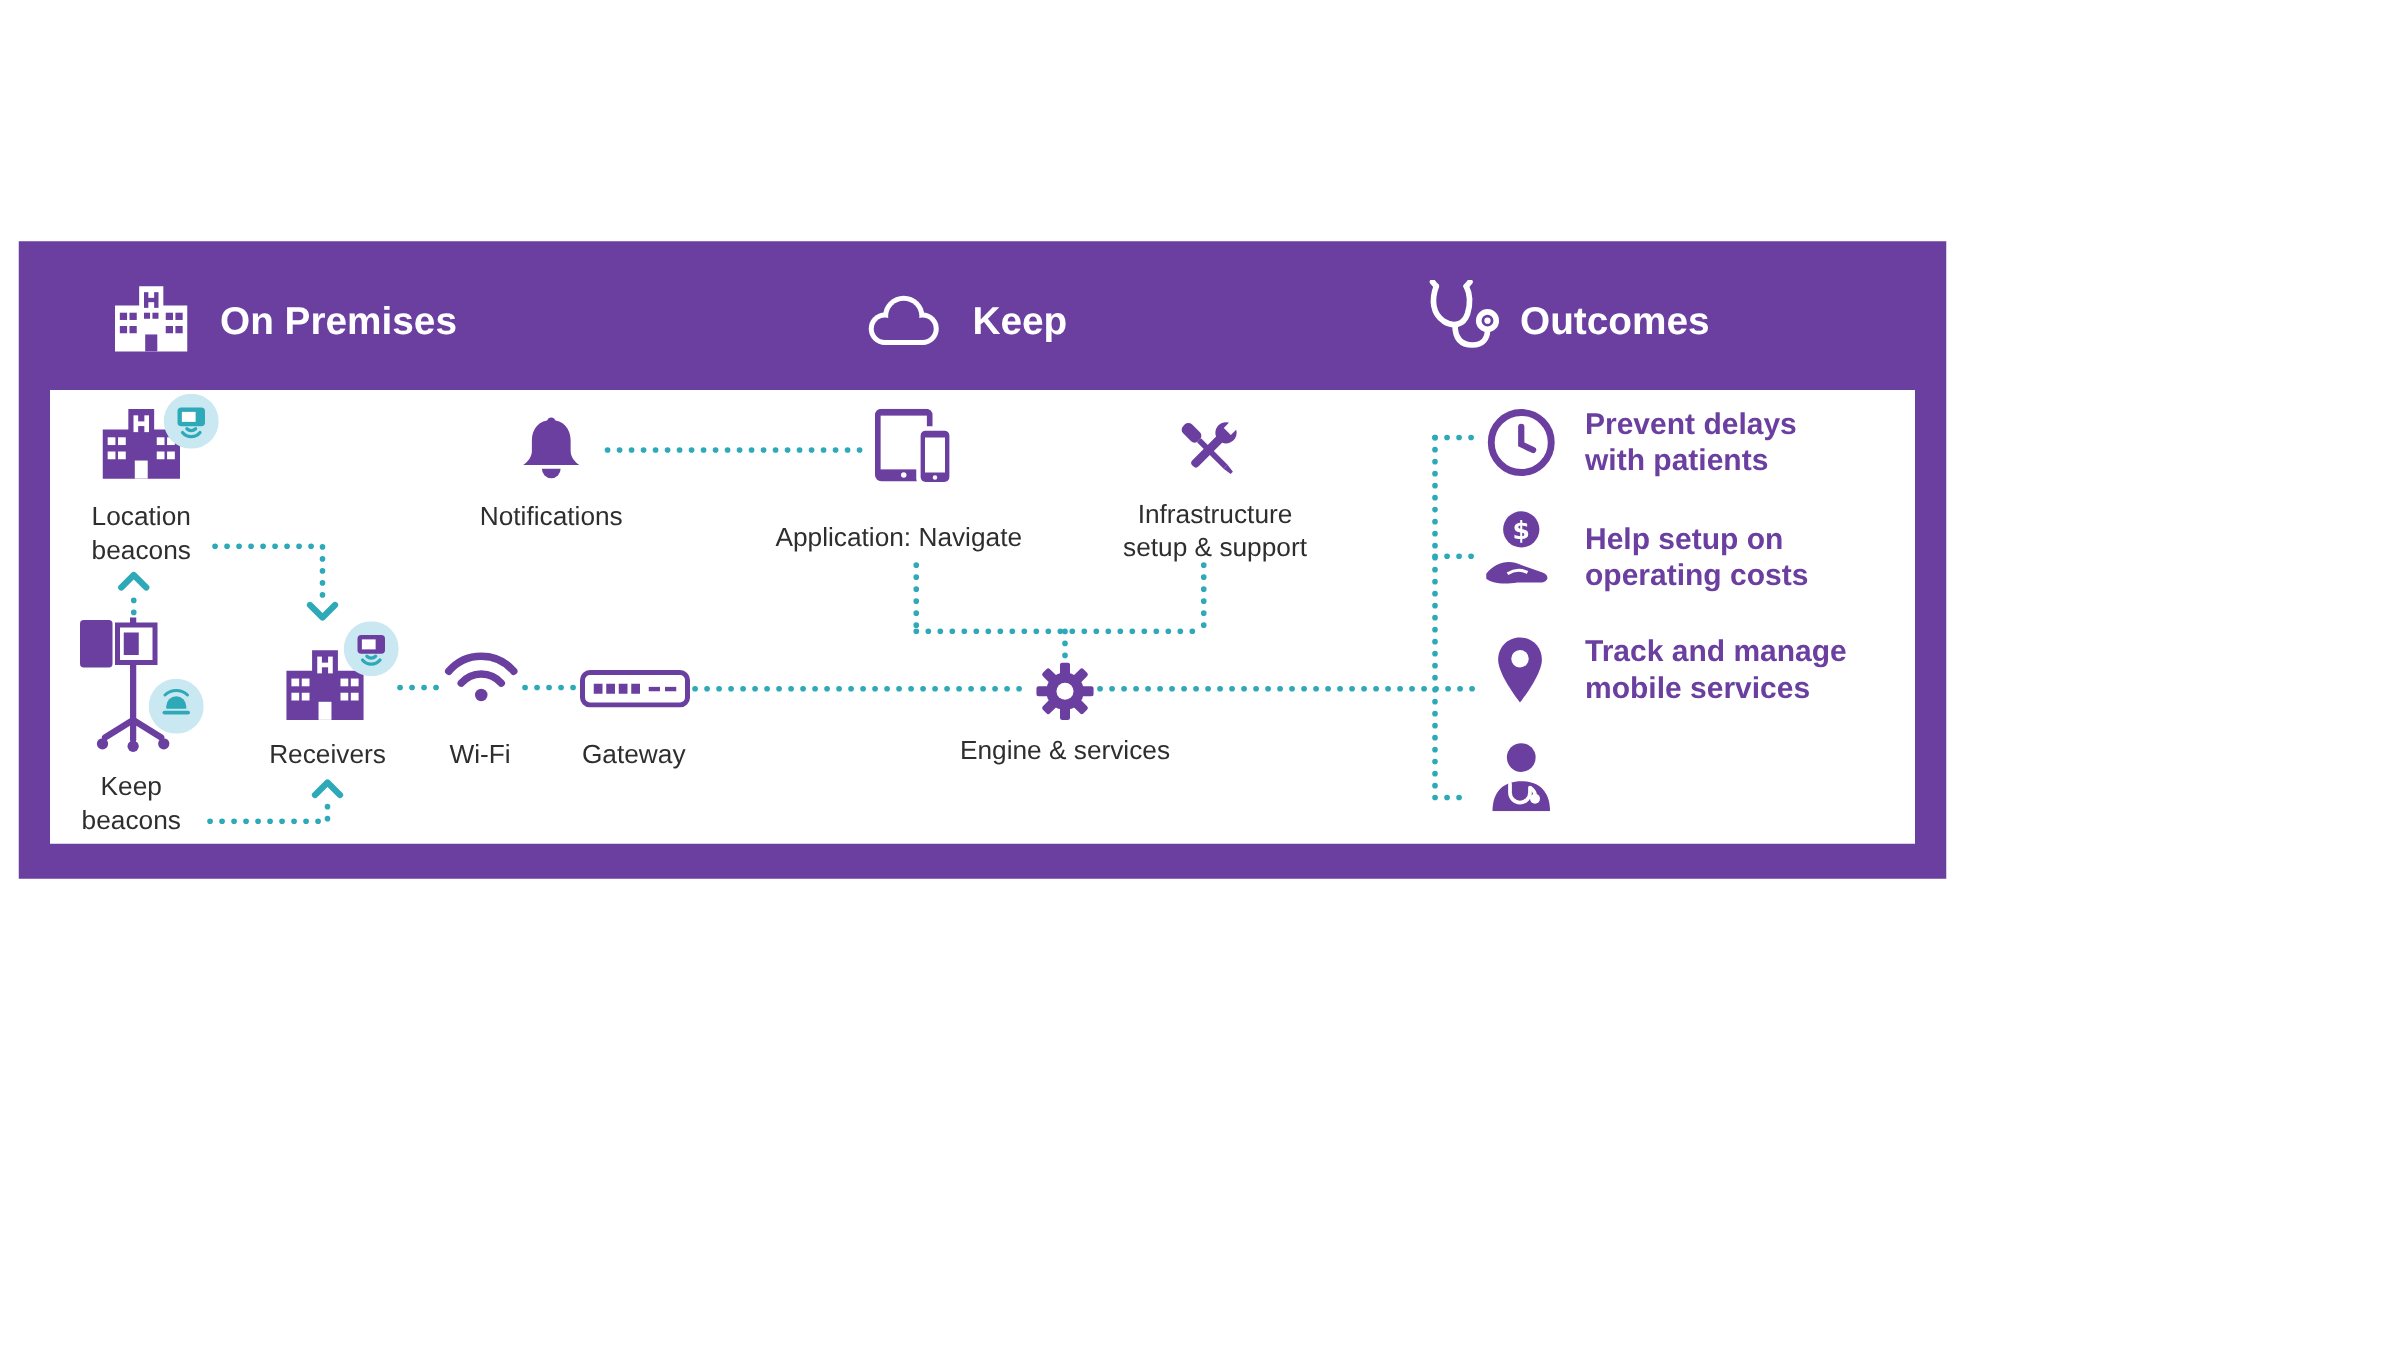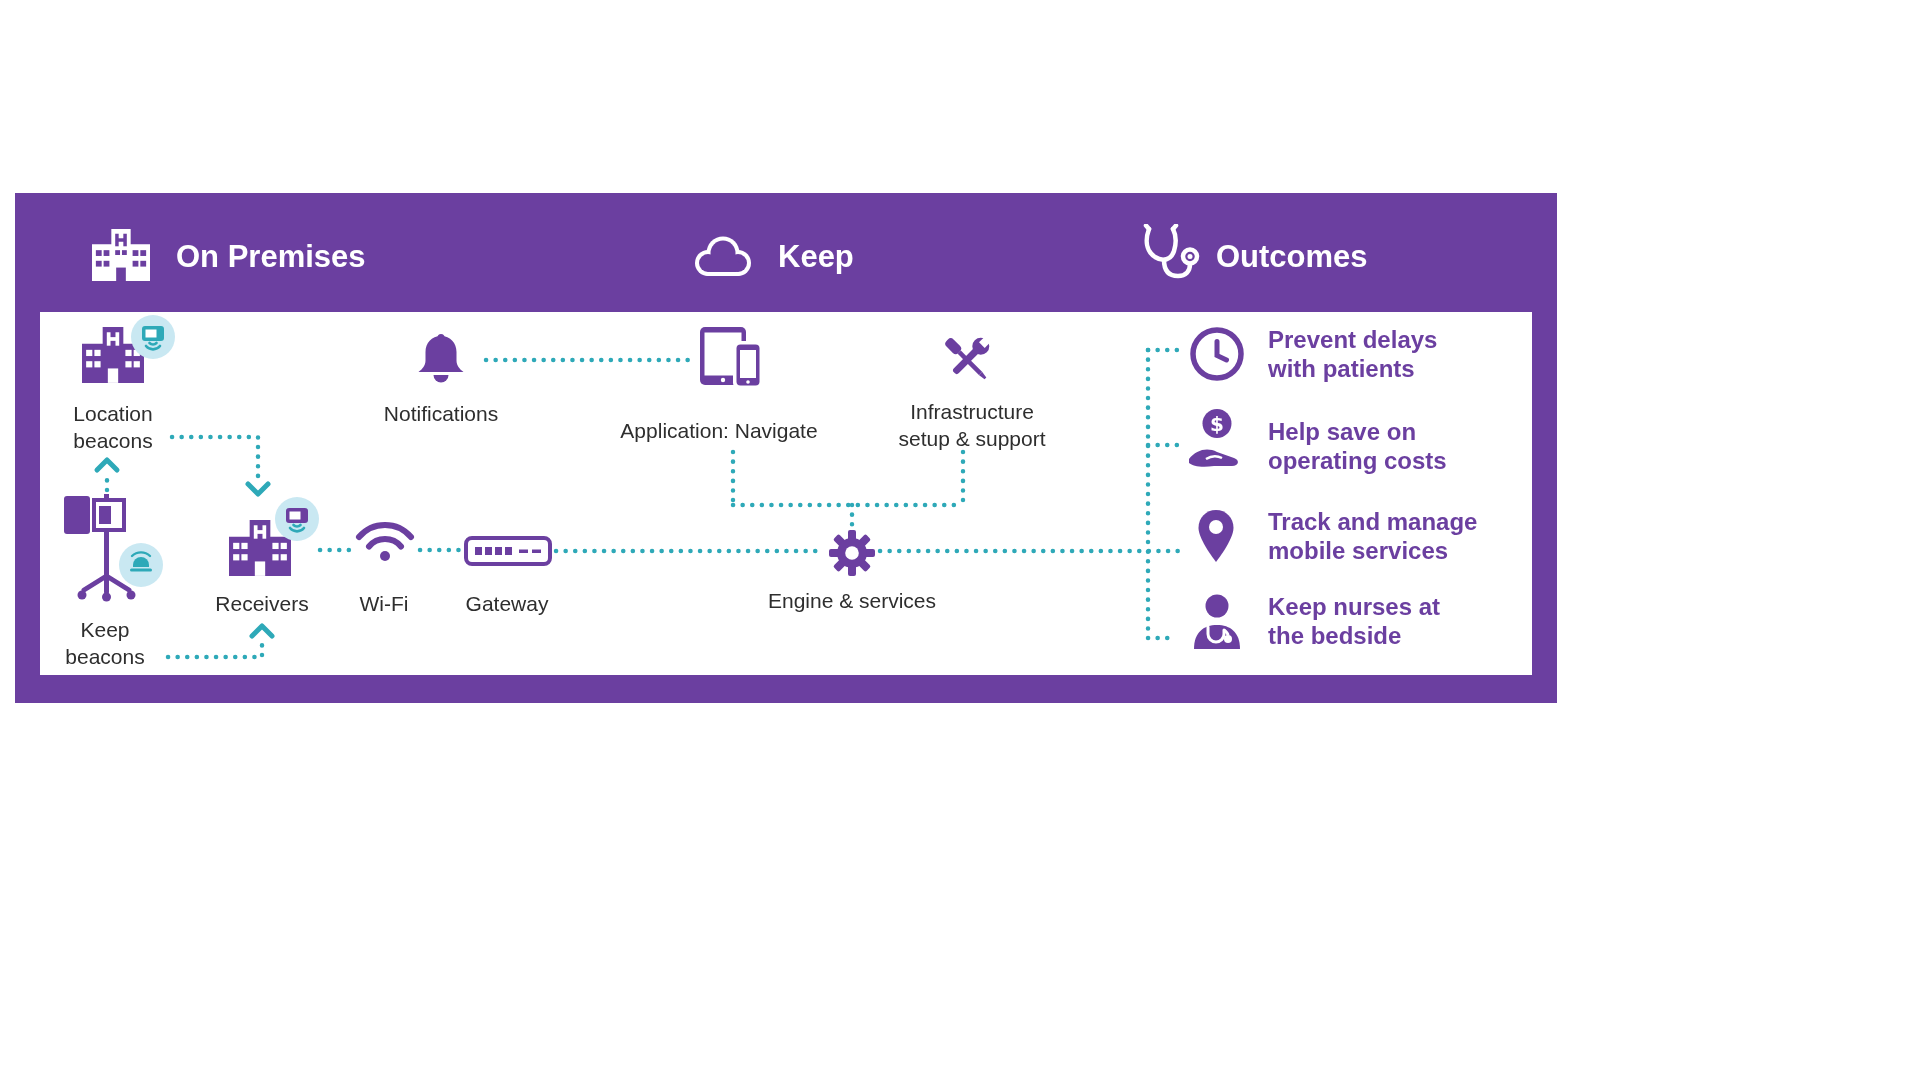--- a/index.html
+++ b/index.html
@@ -277,33 +277,31 @@
   </svg>
   <div class="outcome-label" style="left:1268px;top:325px">Prevent delays
 with patients</div>
 
   <svg class="icon" style="left:1186px;top:408px" width="64" height="70" viewBox="0 0 64 70">
     <circle class="fp" cx="31" cy="15.5" r="14.5"></circle>
     <text x="31" y="23" text-anchor="middle" font-size="20" font-weight="bold" fill="#fff" font-family="DejaVu Sans, sans-serif">$</text>
     <path class="fp" d="M3 51 C10 42 21 39 31 44 L48 50 C54 52 53 58 46 58 L28 58 C15 60 7 58 3 55 Z"></path>
     <path d="M20 51 q8 -5 16 -1" stroke="#fff" stroke-width="2.5" fill="none"></path>
   </svg>
-  <div class="outcome-label" style="left:1268px;top:417px">Help save on
+  <div class="outcome-label" style="left:1268px;top:417px">Help setup on
 operating costs</div>
 
   <svg class="icon" style="left:1197px;top:509px" width="38" height="54" viewBox="0 0 38 54">
     <path class="fp" d="M19 1 C9 1 1.5 8.8 1.5 18.8 C1.5 31 19 53 19 53 C19 53 36.5 31 36.5 18.8 C36.5 8.8 29 1 19 1 Z"></path>
     <circle class="fw" cx="19" cy="18" r="7"></circle>
   </svg>
   <div class="outcome-label" style="left:1268px;top:507px">Track and manage
 mobile services</div>
 
   <svg class="icon" style="left:1190px;top:593px" width="54" height="56" viewBox="0 0 54 56">
     <circle class="fp" cx="27" cy="13" r="11.5"></circle>
     <path class="fp" d="M4 56 C4 39 14 32 27 32 C40 32 50 39 50 56 Z"></path>
     <path fill="none" class="sw" stroke-width="3" stroke-linecap="round" d="M18 34 v7 a8 8 0 0 0 16 0 v-4"></path>
     <path fill="none" class="sw" stroke-width="3" d="M34 37 q4 3 4 5.5"></path>
     <circle class="fw" cx="38" cy="46" r="4"></circle>
   </svg>
-  <div class="outcome-label" style="left:1268px;top:592px">Keep nurses at
-the bedside</div>
 
 </div>
 
 </body></html>

